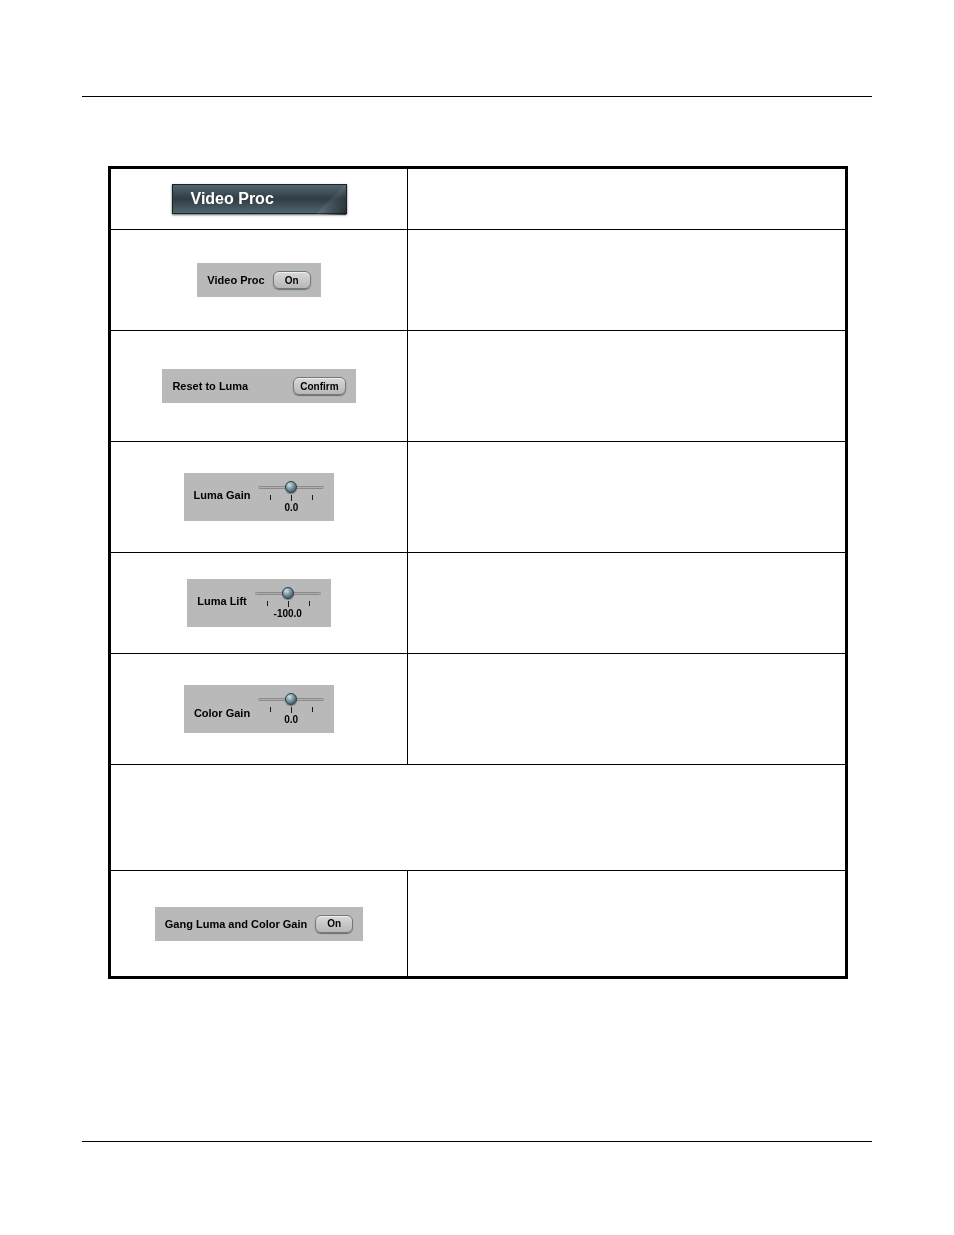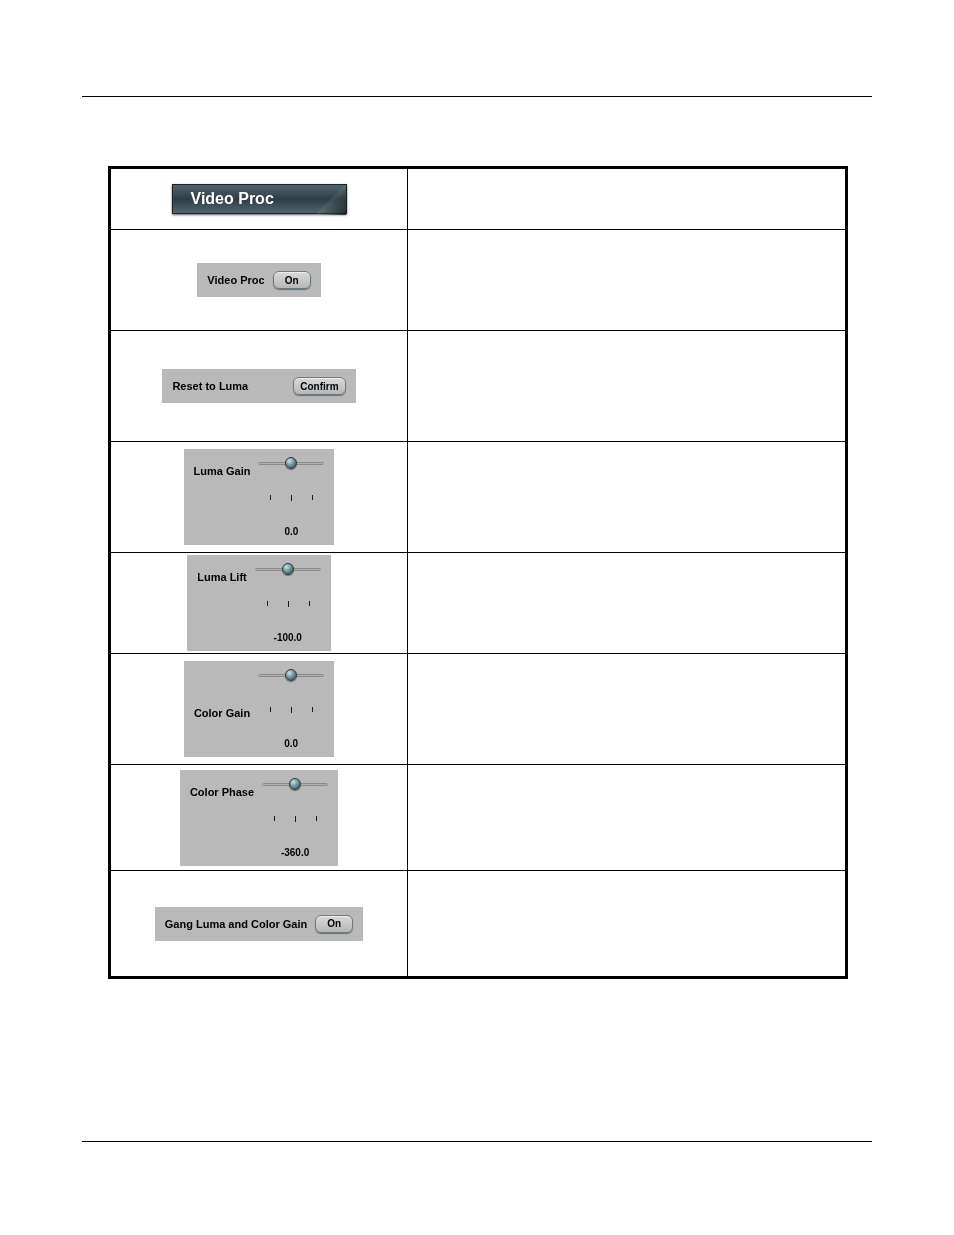--- a/index.html
+++ b/index.html
@@ -110,21 +110,20 @@
     border-radius: 6px;
     cursor: pointer;
   }
   .btn-wide { min-width: 52px; margin-left: 37px; }
   
   .slider-wrap {
     display: flex;
     flex-direction: column;
     align-items: center;
     width: 66px;
-    gap: 24px;
   }
   .slider-track {
     position: relative;
     width: 66px;
     height: 14px;
   }
   .slider-rail {
     position: absolute;
     top: 5px;
     left: 0;
@@ -273,37 +272,20 @@
                 <span class="t3"></span>
             </div>
             <div class="slider-value">0.0</div>
           </div>
         </div>
       </div>
       <div class="cell-right"></div>
     </div>
 
     <div class="row r6">
-      <div class="cell-left">
-        <div class="widget" style="align-items:flex-start;">
-          <span class="widget-label" style="margin-top:8px;">Color Phase</span>
-          <div class="slider-wrap">
-            <div class="slider-track">
-              <div class="slider-rail"></div>
-              <div class="slider-knob"></div>
-            </div>
-            <div class="slider-ticks">
-              <span class="t1"></span>
-                <span class="t2"></span>
-                <span class="t3"></span>
-            </div>
-            <div class="slider-value">-360.0</div>
-          </div>
-        </div>
-      </div>
       <div class="cell-right"></div>
     </div>
 
     <div class="row r7">
       <div class="cell-left">
         <div class="widget">
           <span class="widget-label">Gang Luma and Color Gain</span>
           <span class="btn">On</span>
         </div>
       </div>

